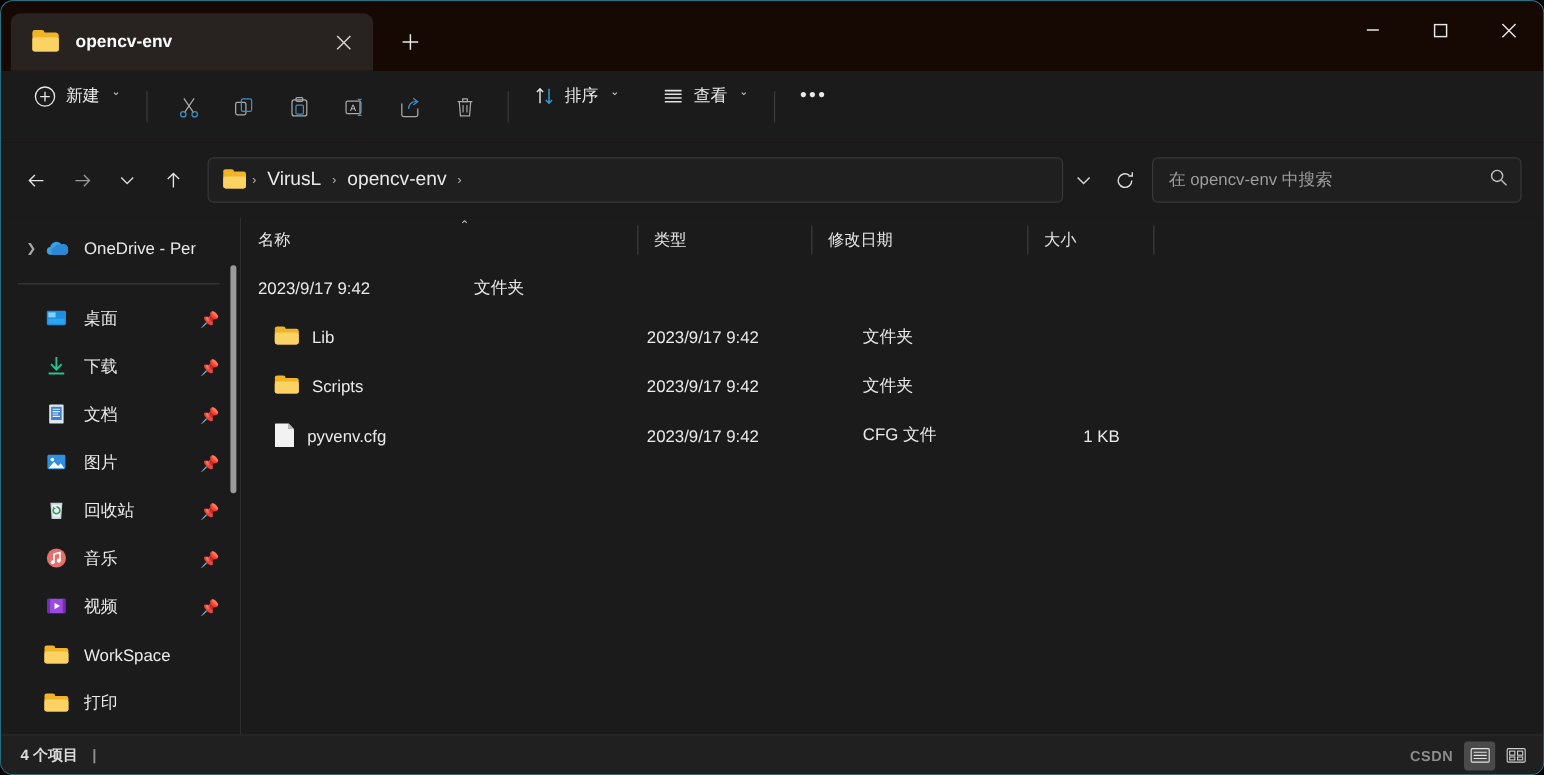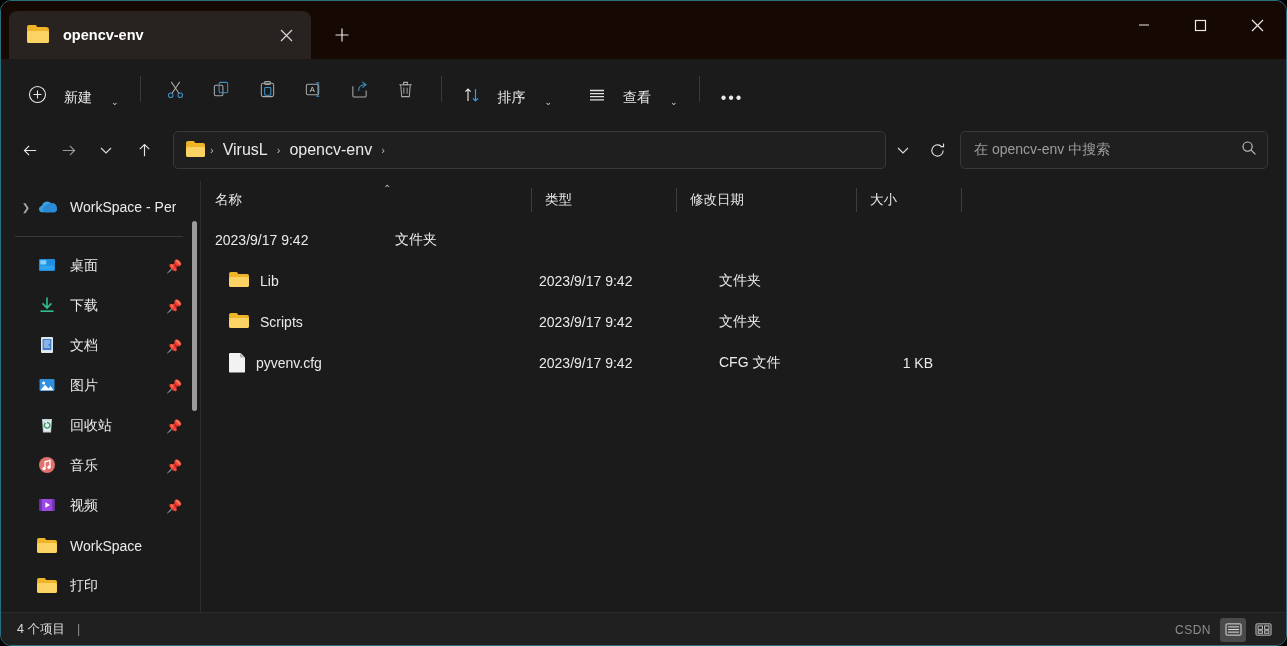--- a/index.html
+++ b/index.html
@@ -83,21 +83,21 @@
   .toolbar {
     height: 60px;
     background: #1b1b1b;
     display: flex; align-items: center;
     padding-left: 18px;
     gap: 0px;
     flex: 0 0 auto;
   }
   .tb-item {
     height: 36px;
-    display: flex; align-items: flex-end; gap: 17px;
+    display: flex; align-items: flex-start; gap: 8px;
     padding: 0 9px; border-radius: 5px;
     color: #e9e9e9; font-size: 14px;
     white-space: nowrap;
   }
   .tb-icon-btn {
     width: 40px; height: 38px; border-radius: 5px;
     display: flex; align-items: center; justify-content: center;
     margin: 0 3px;
   }
   .tb-sep {
@@ -242,20 +242,21 @@
   }
 
   
   .statusbar {
     height: 33px; flex: 0 0 auto;
     background: #202020;
     display: flex; align-items: center;
     padding: 0 8px 0 16px;
     position: relative;
     border-top: 1px solid #2b2b2b;
+    font-weight: bold;
   }
   .status-text { color: #dcdcdc; font-size: 12.5px; }
   .status-sep { color: #8c8c8c; font-size: 12.5px; margin: 0 12px; }
   .status-right { position: absolute; right: 10px; top: 0; height: 33px; display: flex; align-items: center; gap: 4px; }
   .watermark { color: #8d8d8d; font-size: 12px; letter-spacing: .5px; margin-right: 5px; }
   .viewtoggle {
     width: 26px; height: 24px; border-radius: 3px;
     display: flex; align-items: center; justify-content: center;
     color: #cfcfcf;
   }
@@ -457,21 +458,21 @@
     <div class="sidebar">
 
       <div class="sb-item">
         <span class="sb-arrow">❯</span>
         <span class="sb-ico">
           <svg width="22" height="22" viewBox="0 0 22 22">
             <path d="M4.2 16.2 A3.3 3.3 0 0 1 4.9 9.8 A5.2 5.2 0 0 1 14.2 7.6 A4 4 0 0 1 19.6 12 A3.3 3.3 0 0 1 17.6 16.2 Z" fill="#3aa0e3"></path>
             <path d="M7.6 16.2 A3.3 3.3 0 0 1 8.4 9.9 A5 5 0 0 1 14.2 7.8 A4 4 0 0 1 19.6 12.2 A3.2 3.2 0 0 1 17.4 16.2 Z" fill="#2b8ad6"></path>
           </svg>
         </span>
-        <span class="sb-label">WorkSpace - Per</span>
+        <span class="sb-label">OneDrive - Per</span>
       </div>
 
       <div class="sb-divider"></div>
 
       <div class="sb-item">
         <span class="sb-arrow"></span>
         <span class="sb-ico">
           <svg width="20" height="20" viewBox="0 0 20 20">
             <rect x="2" y="4" width="16" height="12" rx="1.2" fill="#1e8fe0"></rect>
             <rect x="3.3" y="5.3" width="6" height="4.2" fill="#7fd2ff"></rect>

